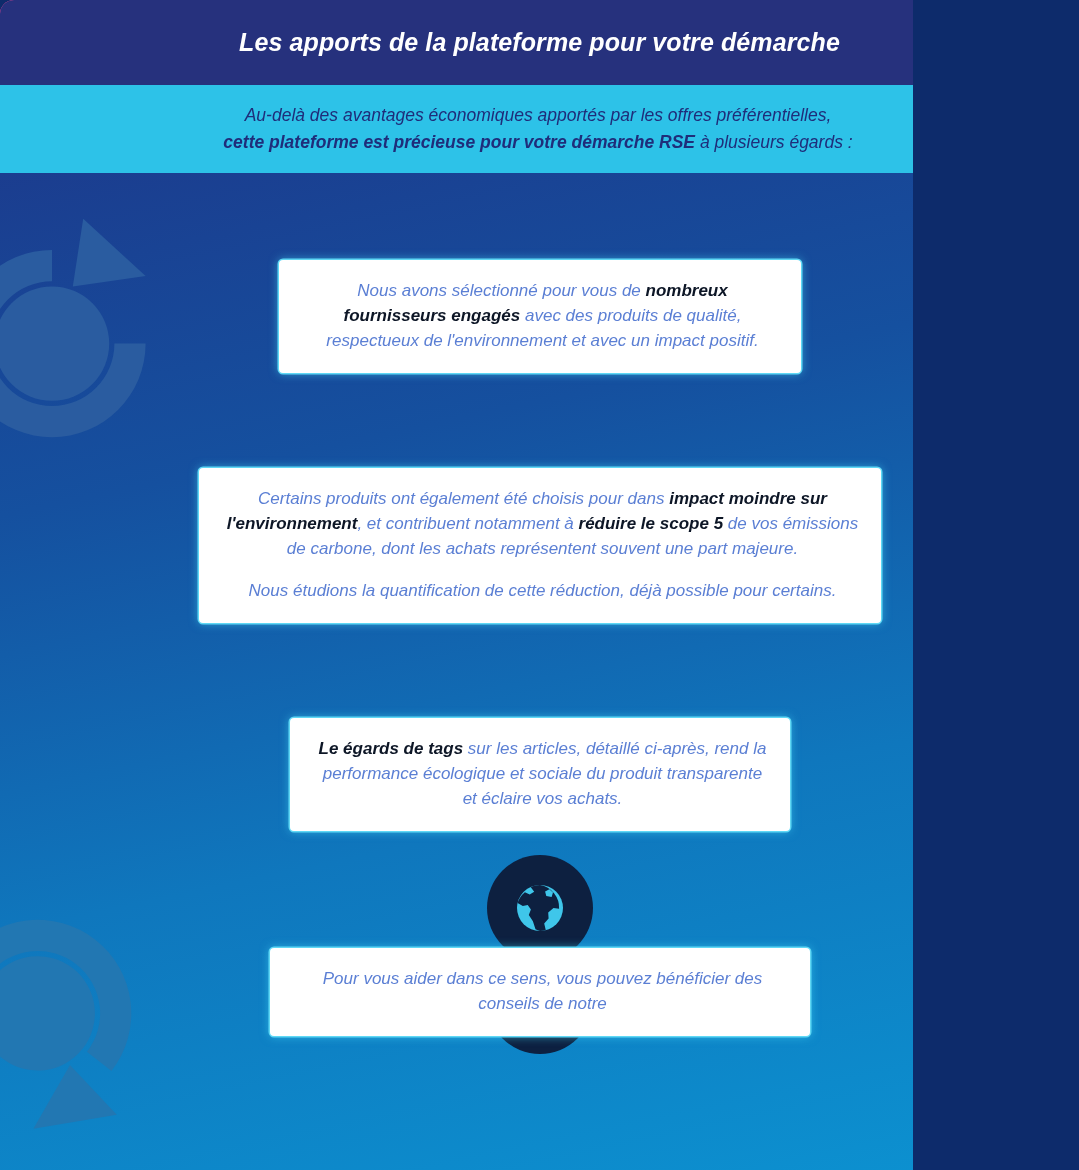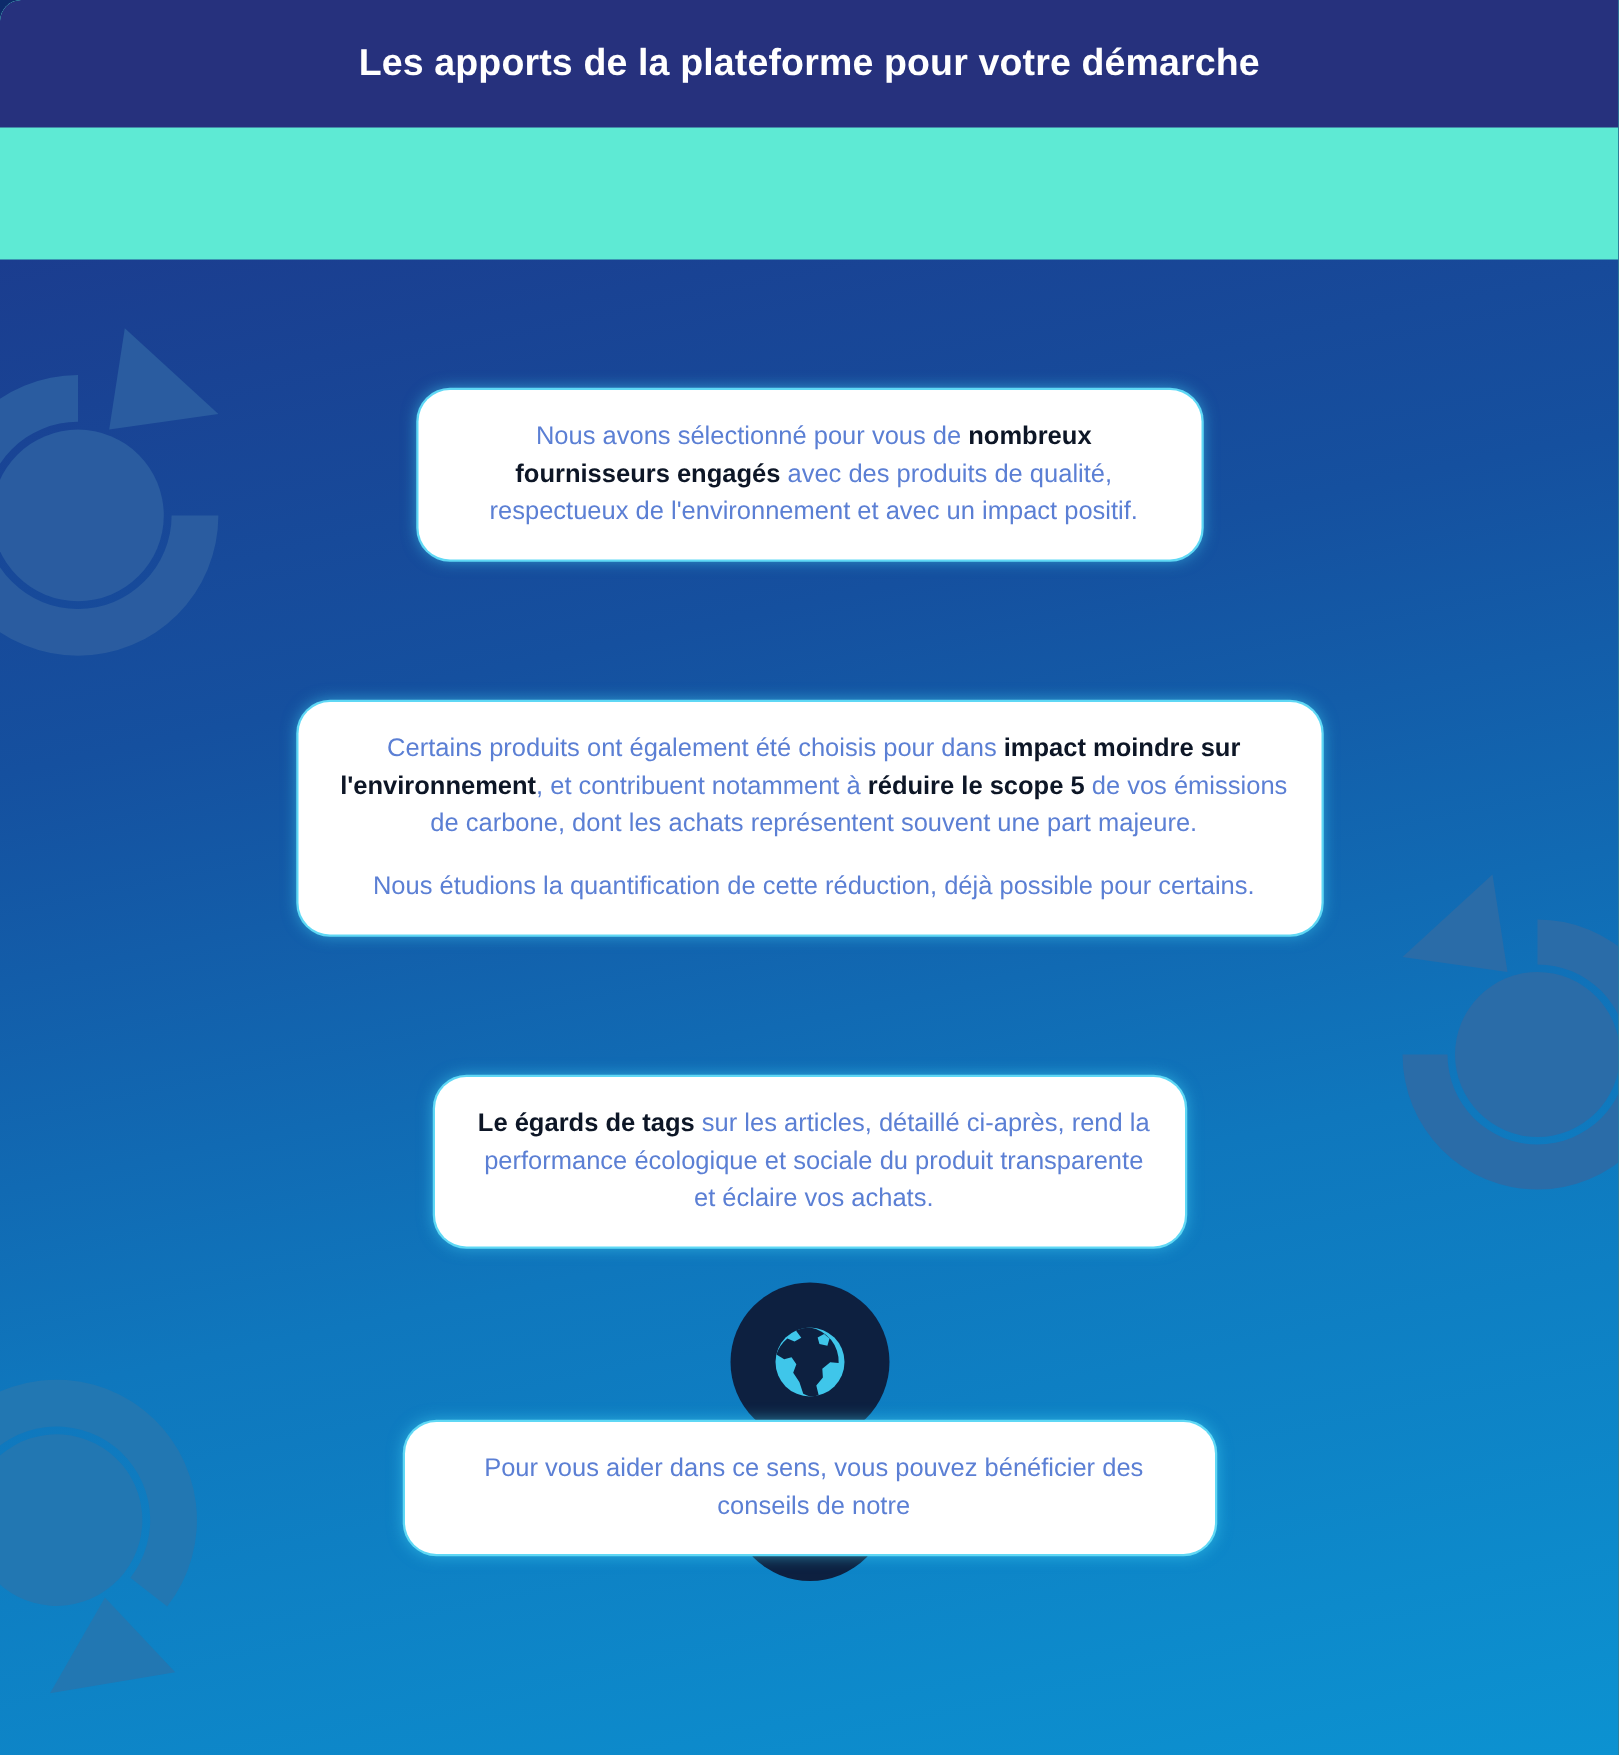--- a/index.html
+++ b/index.html
@@ -1,23 +1,24 @@
 <!DOCTYPE html>
 <html><head>
 <meta charset="utf-8">
 <style>
   html,body{margin:0;padding:0;background:#0d2b6b;}
   body{font-family:"Liberation Sans","DejaVu Sans",sans-serif;}
 
   .infographic{
     position:relative;
-    width:1079px;height:1170px;
+    width:913px;height:1170px;
     overflow:hidden;
     border-top-left-radius:14px;
-    background:#5eead4;
+    background:#ec4899;
+    font-style:italic;
   }
 
   
   .header{
     position:absolute;left:0;top:0;width:1079px;height:85px;
     background:#26317d;
     border-top-left-radius:14px;
     display:flex;align-items:center;justify-content:center;
     z-index:6;
   }
@@ -65,21 +66,21 @@
     background:#0d2040;
     display:flex;align-items:center;justify-content:center;
     z-index:2;
   }
   .icon-badge svg{display:block;}
 
   .card{
     position:relative;
     margin:0 auto;
     background:#ffffff;
-    border-radius:21px;
+    border-radius:4px;
     box-shadow:0 0 0 1.5px #5fd8f5, 0 0 10px 1px rgba(70,215,245,.55);
     padding:18px 20px 20px 26px;
     z-index:3;
     box-sizing:border-box;
   }
   .card p{
     margin:0;
     color:#5b7fd4;
     font-size:17px;
     line-height:25px;
@@ -112,20 +113,28 @@
 </style>
 </head>
 <body>
 
 <div class="infographic">
 
   <div class="header">
     <div class="header-title">Les apports de la plateforme pour votre démarche</div>
   </div>
 
+  <div class="subband">
+    <div class="subband-line">
+      <span>Au-delà des avantages économiques apportés par les offres préférentielles,</span>
+    </div>
+    <div class="subband-line">
+      <b>cette plateforme est précieuse pour votre démarche RSE</b><span> à plusieurs égards :</span>
+    </div>
+  </div>
 
   <div class="body-area">
 
     <div class="wm wm-1">
       <svg width="260" height="270" viewBox="0 0 100 100" aria-hidden="true">
         <g fill="#2a5ca0">
           <circle cx="50" cy="56" r="22"></circle>
           <path d="M50 20 A36 36 0 1 0 86 56 L74 56 A24 24 0 1 1 50 32 Z"></path>
           <path d="M62 8 L86 30 L58 34 Z"></path>
         </g>

